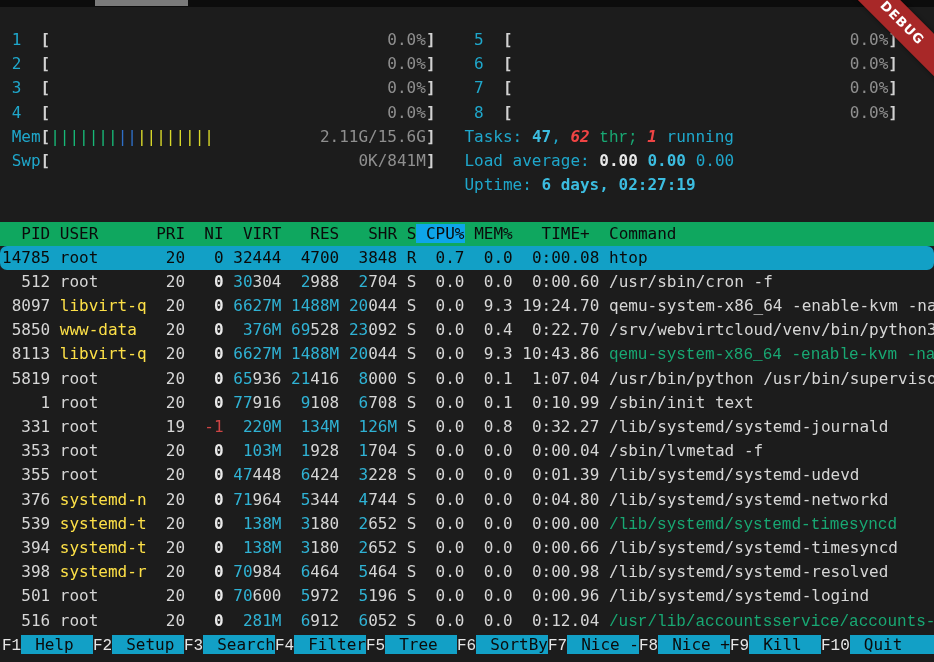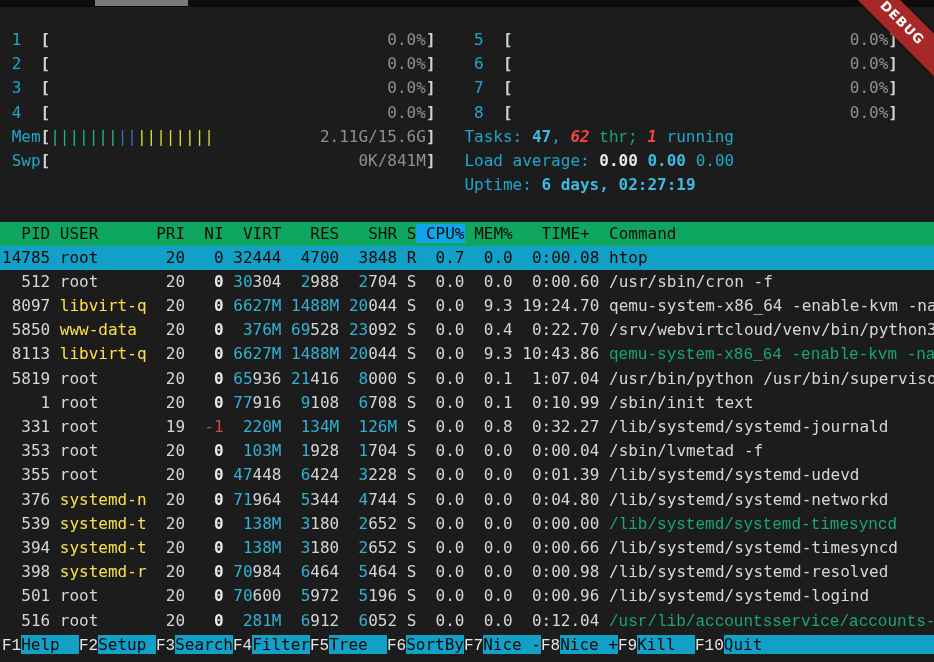--- a/index.html
+++ b/index.html
@@ -31,22 +31,22 @@
   .c-dim   {color:#fde047;}
   .c-red   {color:#cd4545;}
   .c-num   {color:#2fb2d4;margin-top:9px;}
   .c-brk   {color:#d2d2d2;font-weight:bold;}
   .bar-g{color:#17b877;}
   .bar-b{color:#2e6fc8;}
   .bar-y{color:#d9d92a;}
   
   .hdr-row {background:#0fa75f;color:#0b0b0b;}
   .sel-col {background:#0ea5e9;color:#0b0b0b;}
-  .sel-row {background:#12a0c6;color:#0a0a0a;}
-  .fbar-label{background:#12a0c6;color:#0b0b0b;}
+  .sel-row {background:#12a0c6;color:#0a0a0a;border-radius:7px;}
+  .fbar-label{background:#12a0c6;color:#0b0b0b;padding-left:14px;}
   .fbar-key{color:#e6e6e6;font-family:Liberation Mono, monospace;}
 </style>
 </head>
 <body>
 
 <div class="screen">
   <div class="topstrip"></div>
   <div class="thumb"></div>
   <div class="ribbon">DEBUG</div>
   <div class="term" id="term">

